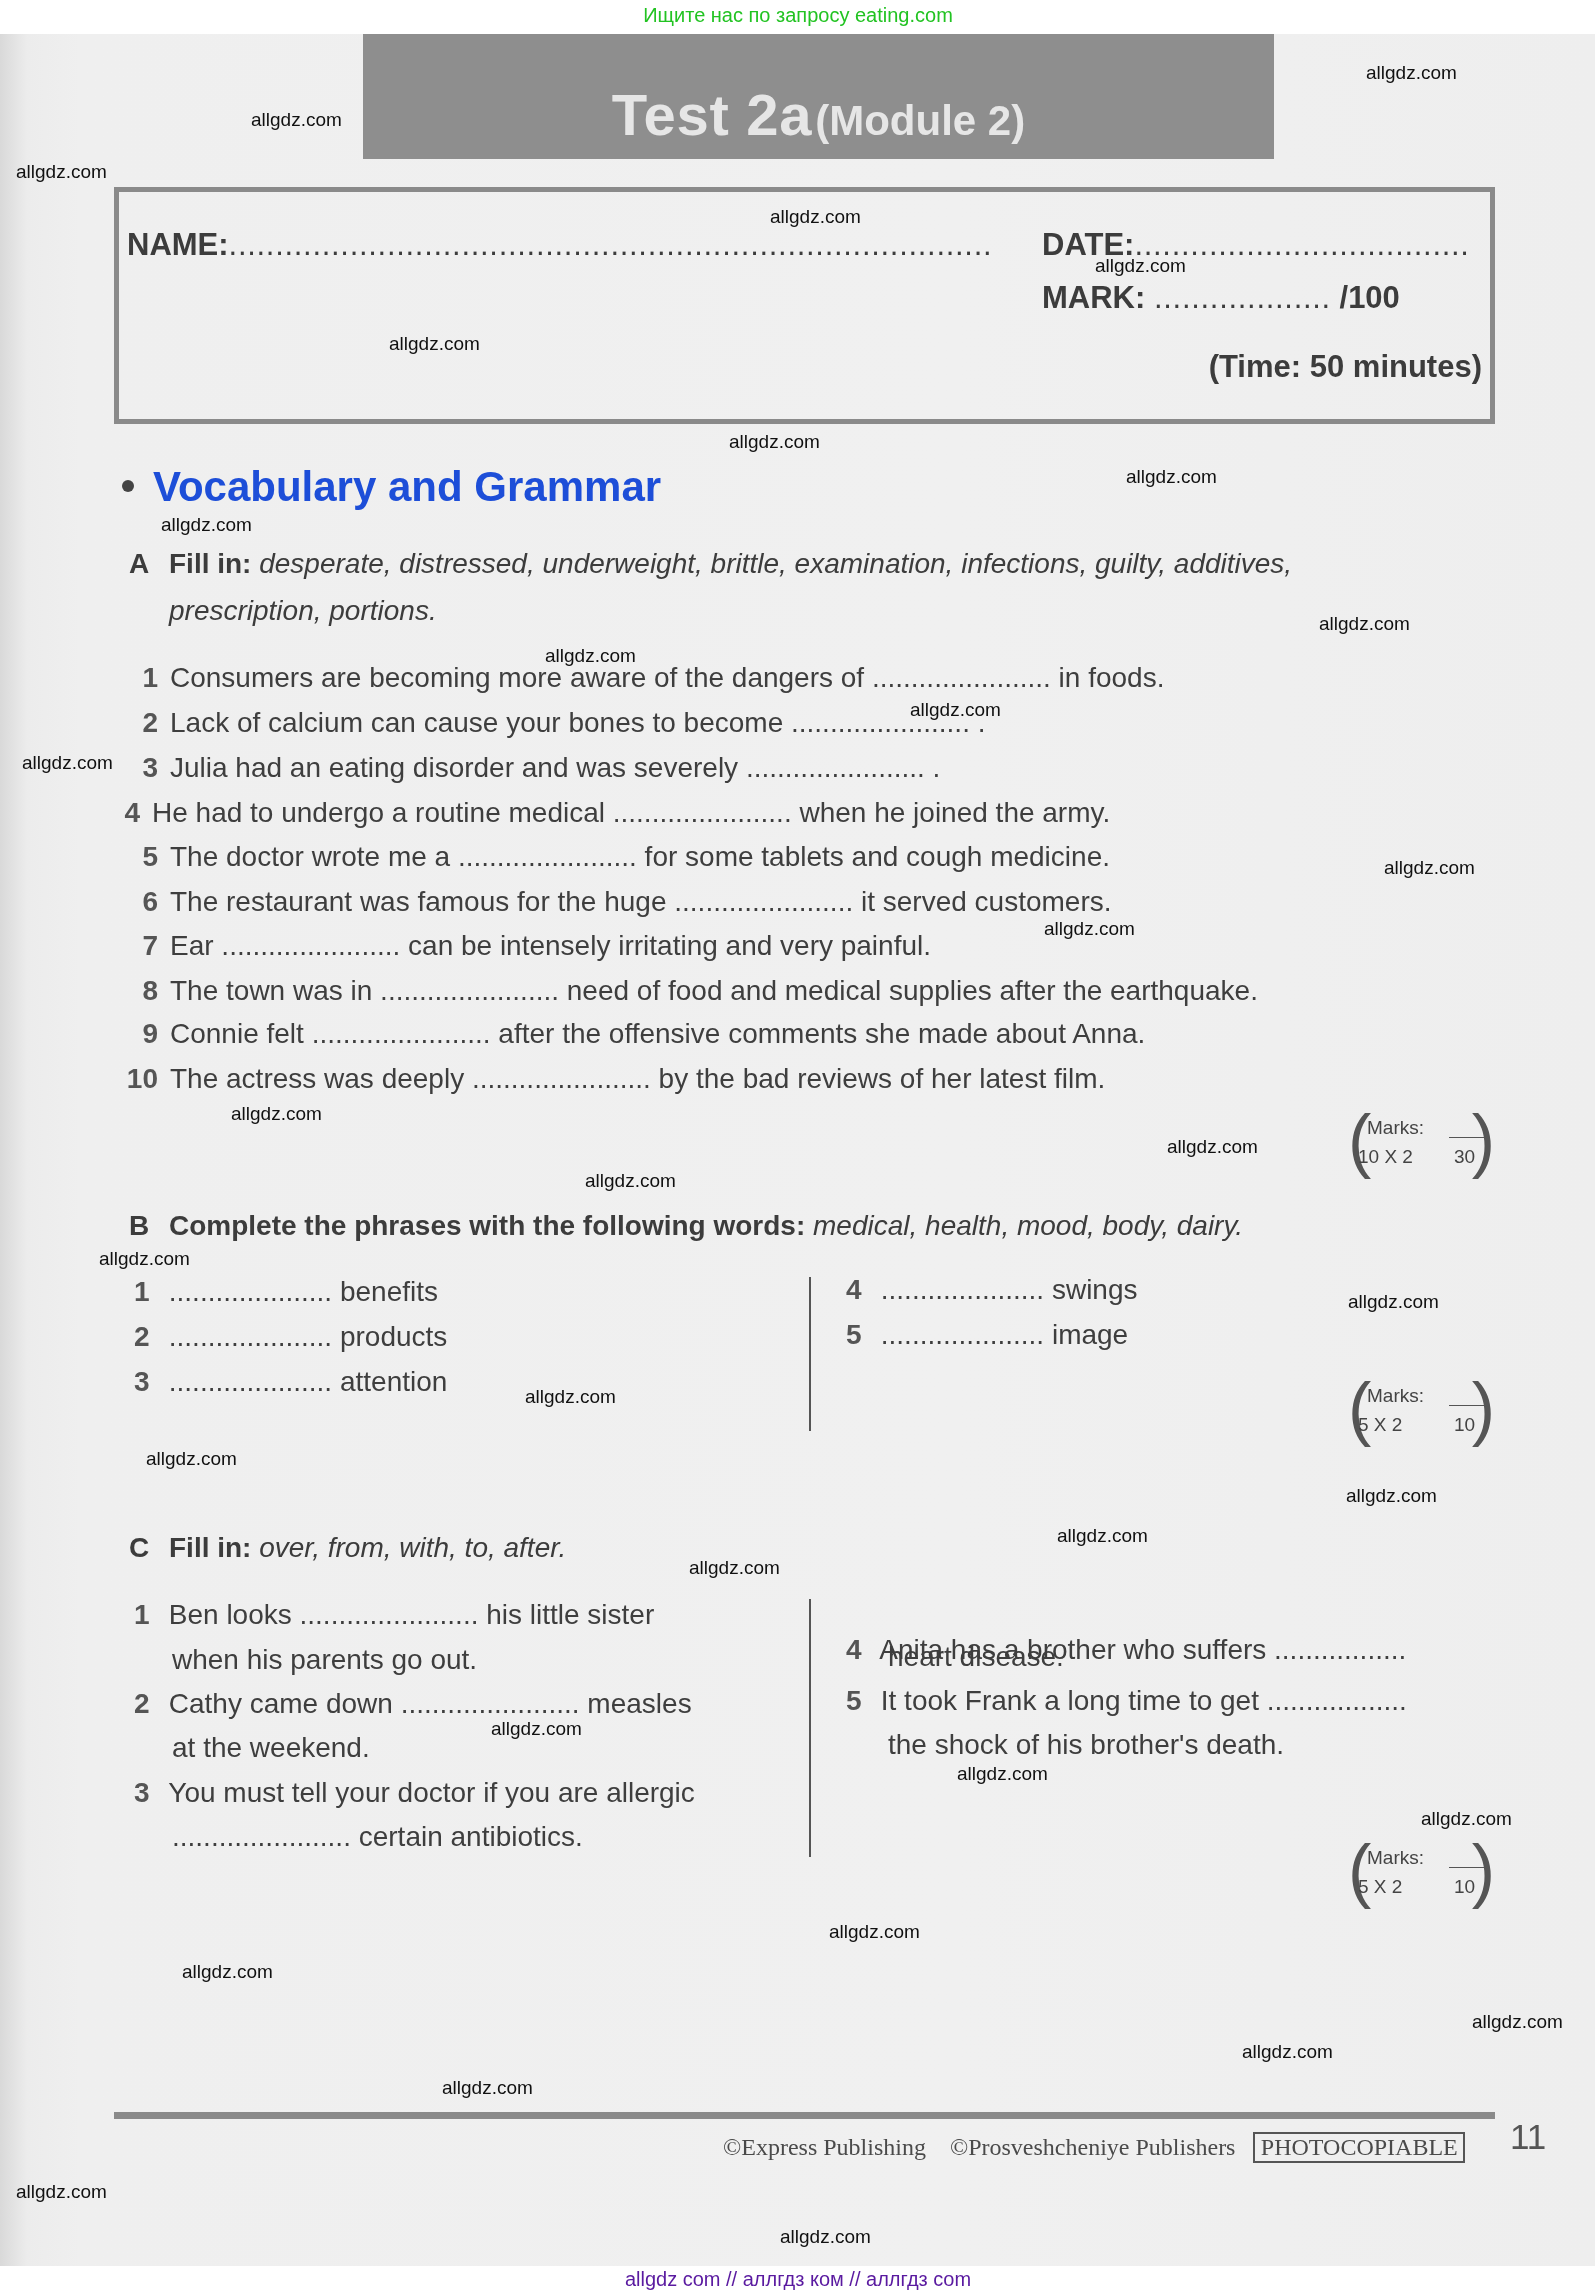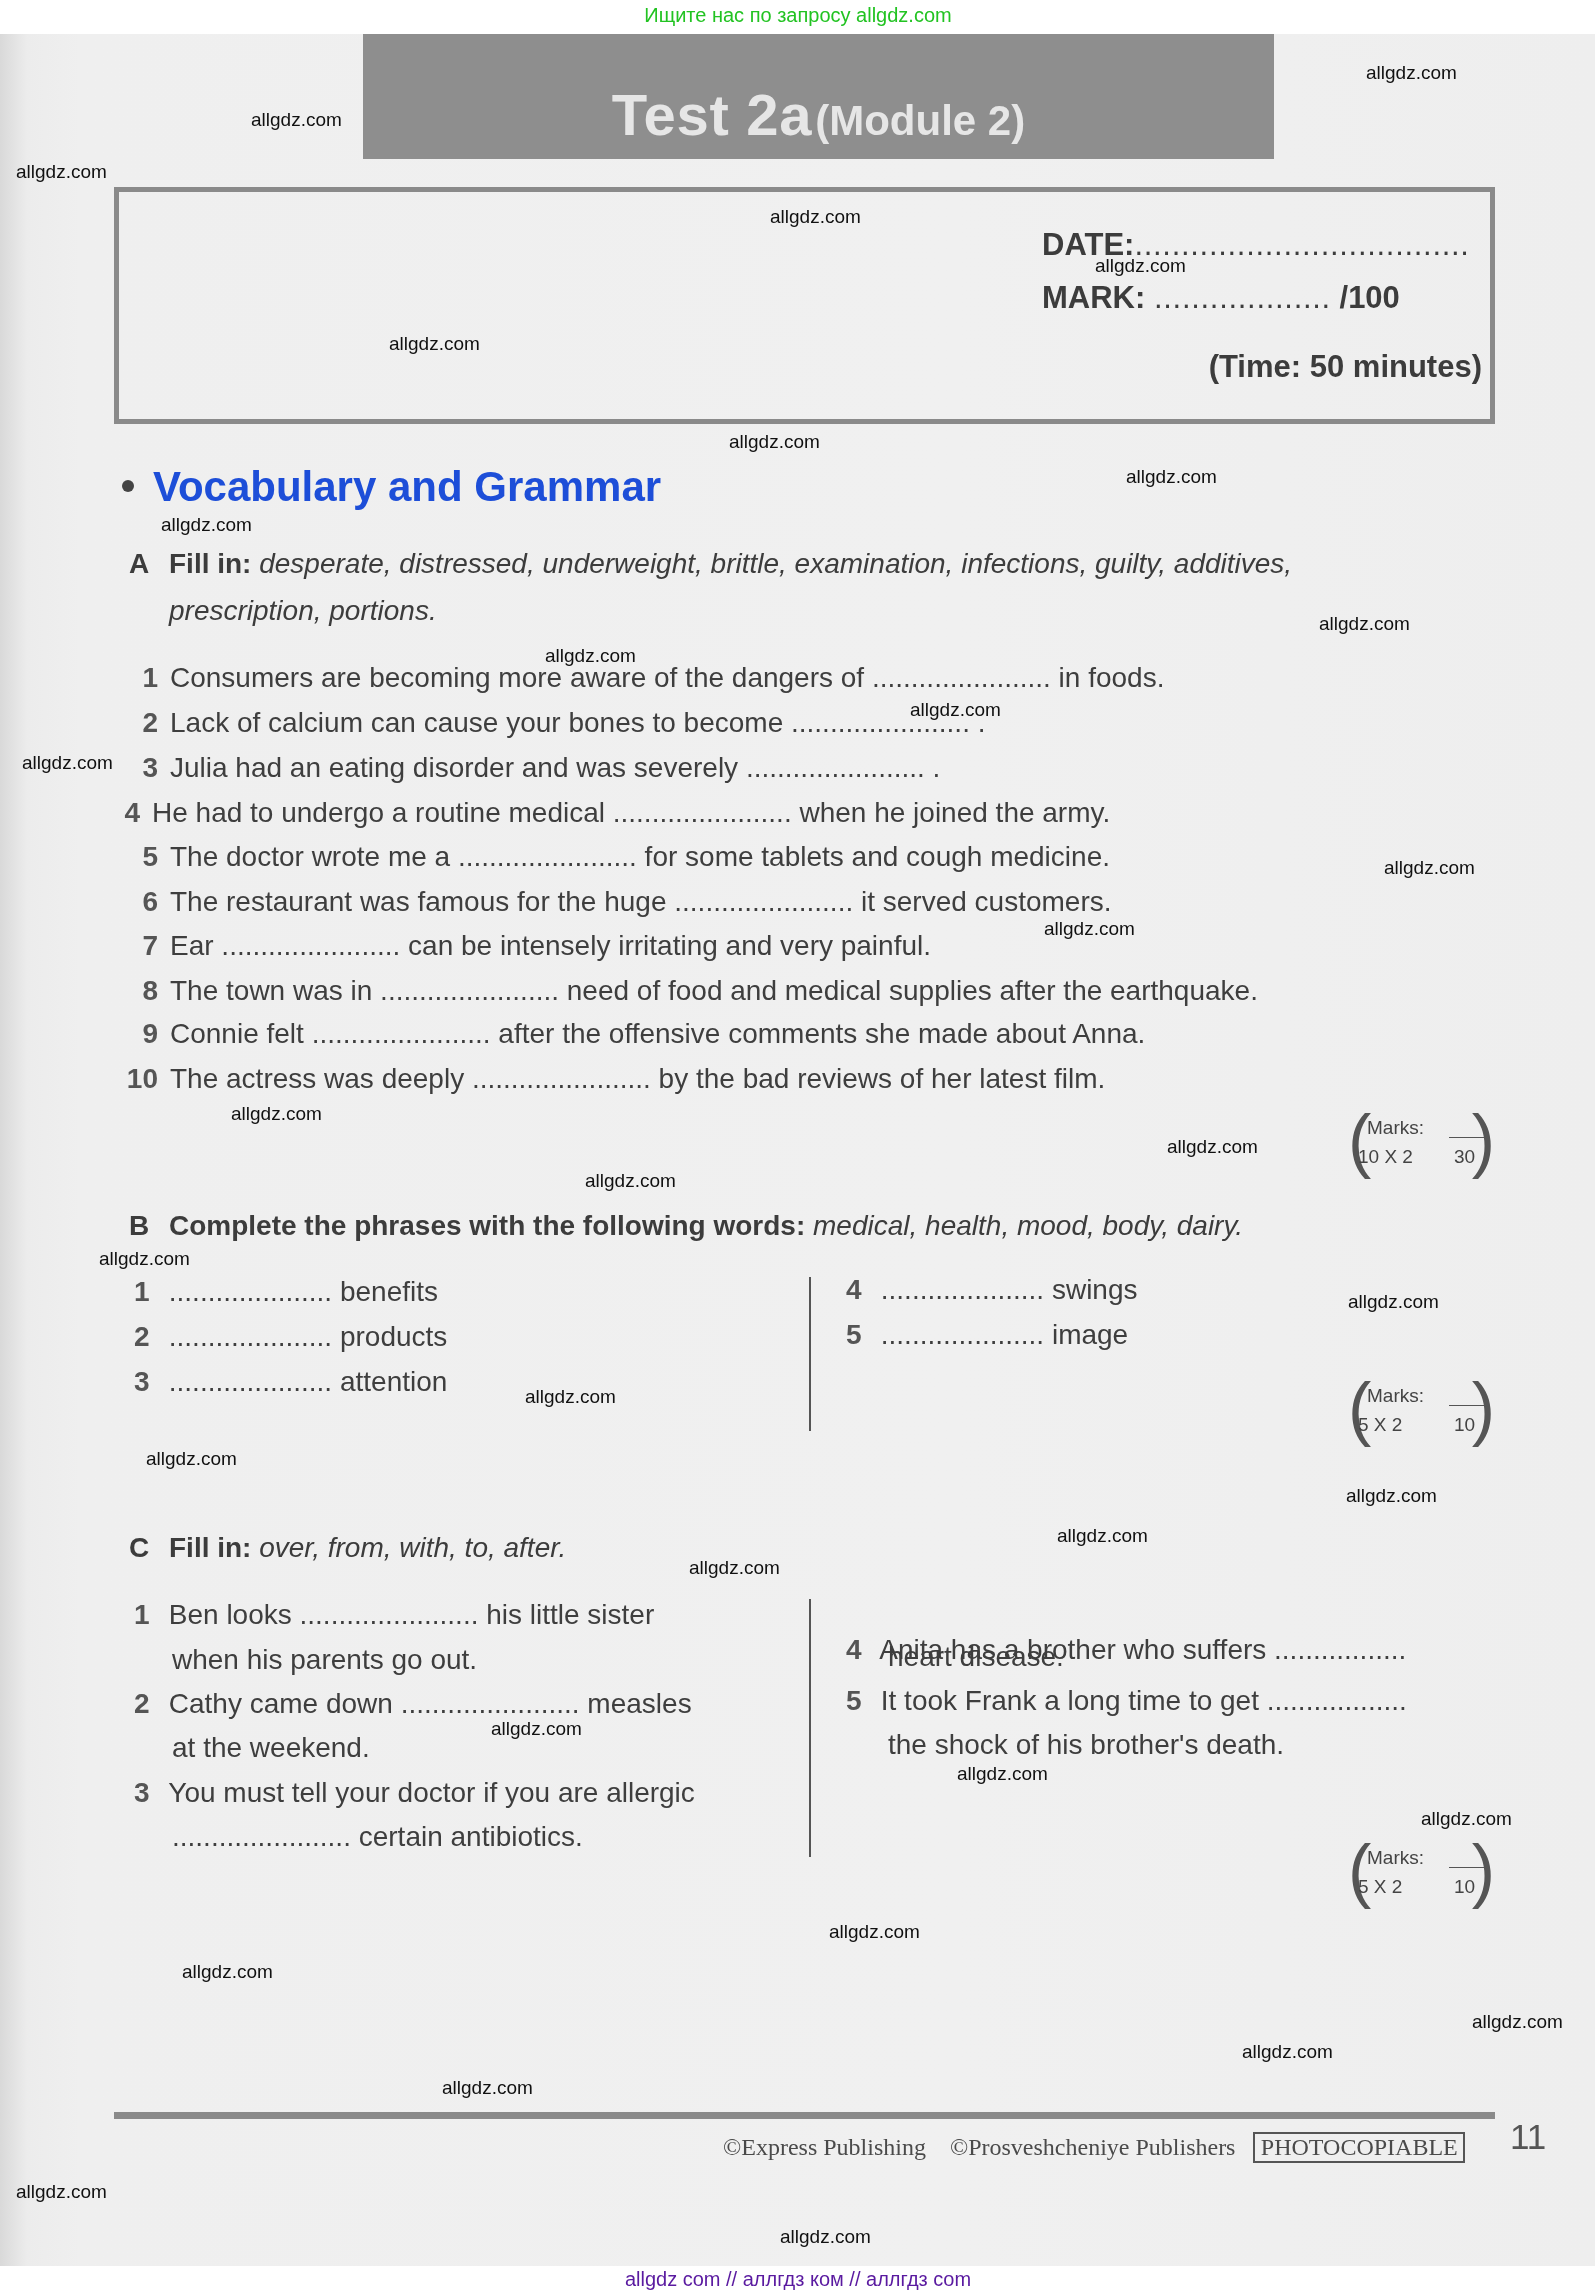--- a/index.html
+++ b/index.html
@@ -39,32 +39,35 @@
   .marks .total { position:absolute; left:106px; top:36px; }
   .footer-line { left:114px; top:2112px; width:1381px; height:6.7px; background:#8a8a8a; }
   .footer-text { top:2132px; font-family:"Liberation Serif", serif; font-size:24px; color:#4a4a4a; white-space:nowrap; }
   .photocopiable { border:2px solid #555; padding:0 5.4px; display:inline-block; margin-left:12px; }
   .page-num { top:2117px; left:1510px; font-size:35px; color:#555; }
   .wm { position:absolute; font-size:19px; color:#111; white-space:nowrap; }
 </style>
 </head>
 <body>
 
-<div class="topbar">Ищите нас по запросу allgdz.com</div>
+<div class="topbar">Ищите нас по запросу eating.com</div>
 
 <div class="paper"></div>
 
 <div class="abs title-banner">
   <div class="title-text">
     <span class="title-main">Test 2a</span>
     <span class="title-sub">(Module 2)</span>
   </div>
 </div>
 
 <div class="abs header-box">
+  <div class="hlabel" style="left:8px; top:35px;">
+    <span>NAME:</span><span class="dots">..................................................................................</span>
+  </div>
   <div class="hlabel" style="left:923px; top:35px;">
     <span>DATE:</span><span class="dots">....................................</span>
   </div>
   <div class="hlabel" style="left:923px; top:88px;">
     <span>MARK:</span>
     <span class="dots">...................</span>
     <span>/100</span>
   </div>
   <div class="hlabel" style="right:8px; top:157px;">(Time: 50 minutes)</div>
 </div>

